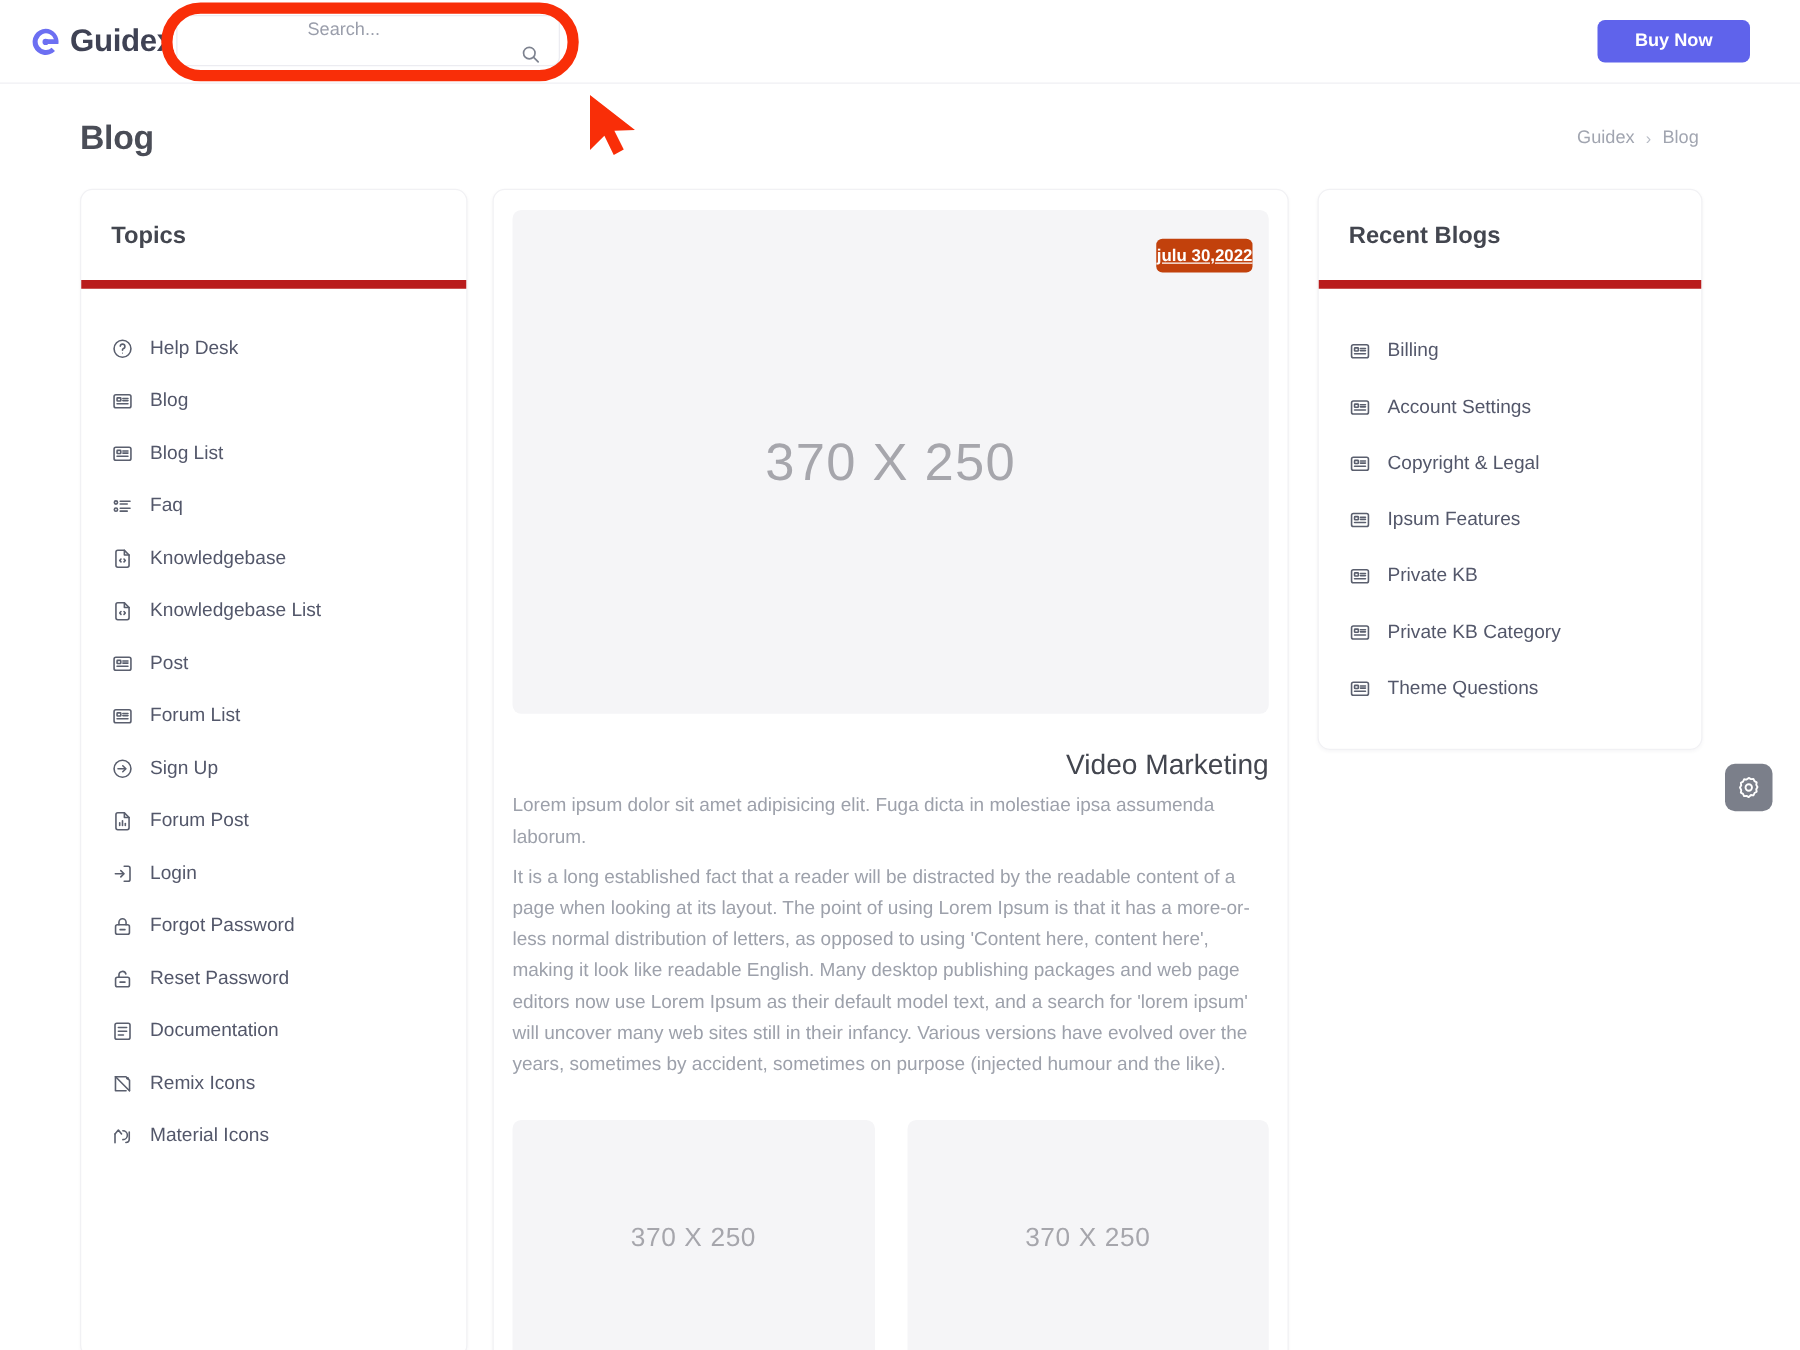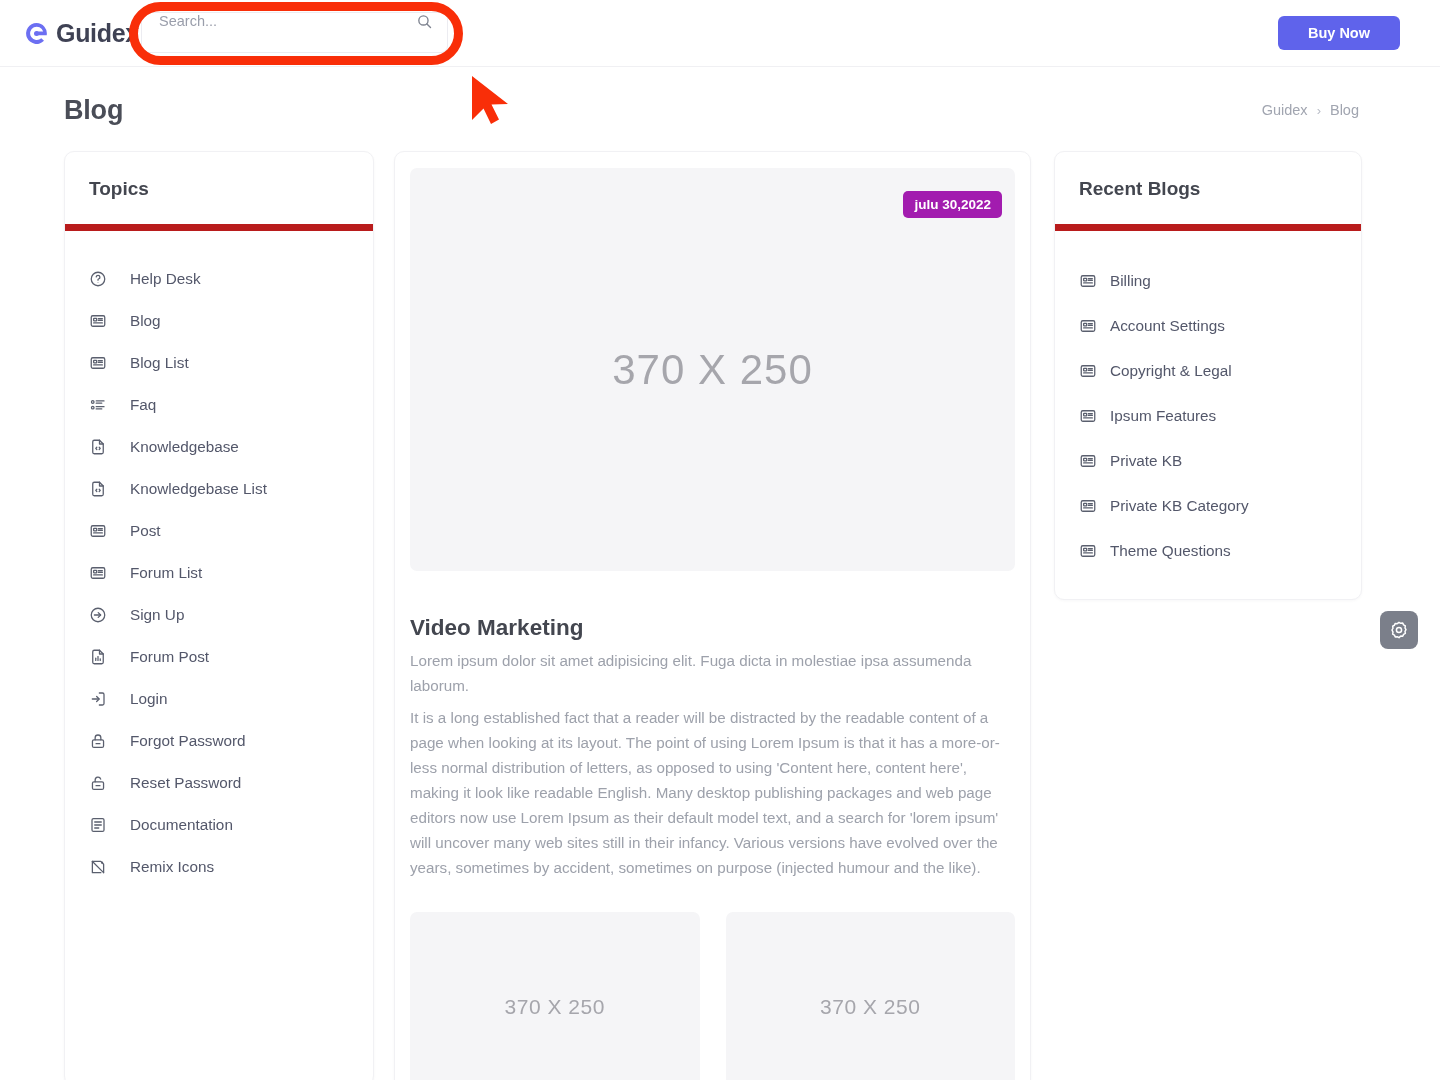--- a/index.html
+++ b/index.html
@@ -55,22 +55,23 @@
     width: 307px;
     height: 41px;
   }
   .search-box {
     width: 100%;
     height: 100%;
     border: 1px solid #ececf1;
     border-radius: 7px;
     background: #fff;
     display: flex;
-    align-items: flex-start;
+    align-items: flex-end;
     padding: 0 14px 0 17px;
+    flex-direction: column;
   }
   .search-input {
     flex: 1;
     border: none;
     outline: none;
     font-family: "Liberation Sans", sans-serif;
     font-size: 14.5px;
     color: #5b5f6b;
     background: transparent;
   }
@@ -150,21 +151,21 @@
   }
   .card-head h3 {
     font-size: 19px;
     font-weight: 700;
     color: #43464f;
   }
   .topic-list { padding: 27px 0 24px 0; }
   .topic-item {
     display: flex;
     align-items: center;
-    gap: 23px;
+    gap: 13px;
     padding: 0 24px;
     height: 42px;
     cursor: pointer;
     text-decoration: none;
   }
   .topic-icon {
     width: 18px; height: 18px;
     flex: none;
     color: #5a5f6e;
     display: flex;
@@ -199,32 +200,34 @@
   .ph-text {
     font-size: 42px;
     font-weight: 500;
     color: #a6a6ac;
     letter-spacing: 1px;
   }
   .date-badge {
     position: absolute;
     top: 23px;
     right: 13px;
-    background: #a21caf;
+    background: #c2410c;
     color: #fff;
     font-size: 13.5px;
     font-weight: 700;
     border-radius: 5px;
-    padding: 6px 11px;
+    padding: 6px 0;
+    text-decoration: underline;
   }
   .post-title {
-    margin-top: 44px;
+    margin-top: 28px;
     font-size: 22.5px;
-    font-weight: 700;
+    font-weight: 400;
     color: #43464f;
+    text-align: right;
   }
   .post-p {
     margin-top: 7px;
     font-size: 15.2px;
     line-height: 25px;
     color: #9da1ab;
   }
   .thumbs {
     display: flex;
     gap: 26px;
@@ -498,20 +501,31 @@
           <span class="topic-icon">
             <svg viewBox="0 0 24 24" fill="none" stroke="currentColor" stroke-width="1.7" stroke-linecap="round" stroke-linejoin="round">
               <path d="M4.5 4.5h11.2L19.5 8.4v11.1"></path>
               <path d="M4.5 4.5v15h11.3"></path>
               <path d="m4.6 4.6 14.8 14.9"></path>
               <circle cx="17.4" cy="6.2" r="1.5" fill="currentColor" stroke="none"></circle>
             </svg>
           </span>
           <span class="topic-label">Remix Icons</span>
         </a>
+        <a class="topic-item">
+          <span class="topic-icon">
+            <svg viewBox="0 0 24 24" fill="none" stroke="currentColor" stroke-width="1.7" stroke-linecap="round" stroke-linejoin="round">
+              <path d="M4 9.6V19"></path>
+              <path d="M4 9.6 7.6 5.4 11 9.6"></path>
+              <path d="M12.4 6.2c2.6 0 4.8 2 4.8 4.6s-2.2 4.8-4.8 4.8"></path>
+              <path d="M19.2 7.4v7.6c0 2.1-1.6 3.6-3.6 3.6"></path>
+            </svg>
+          </span>
+          <span class="topic-label">Material Icons</span>
+        </a>
       </div>
   </aside>
 
   <main class="card main-col">
     <div class="hero">
       <span class="ph-text">370 X 250</span>
       <span class="date-badge">julu 30,2022</span>
     </div>
 
     <h2 class="post-title">Video Marketing</h2>

